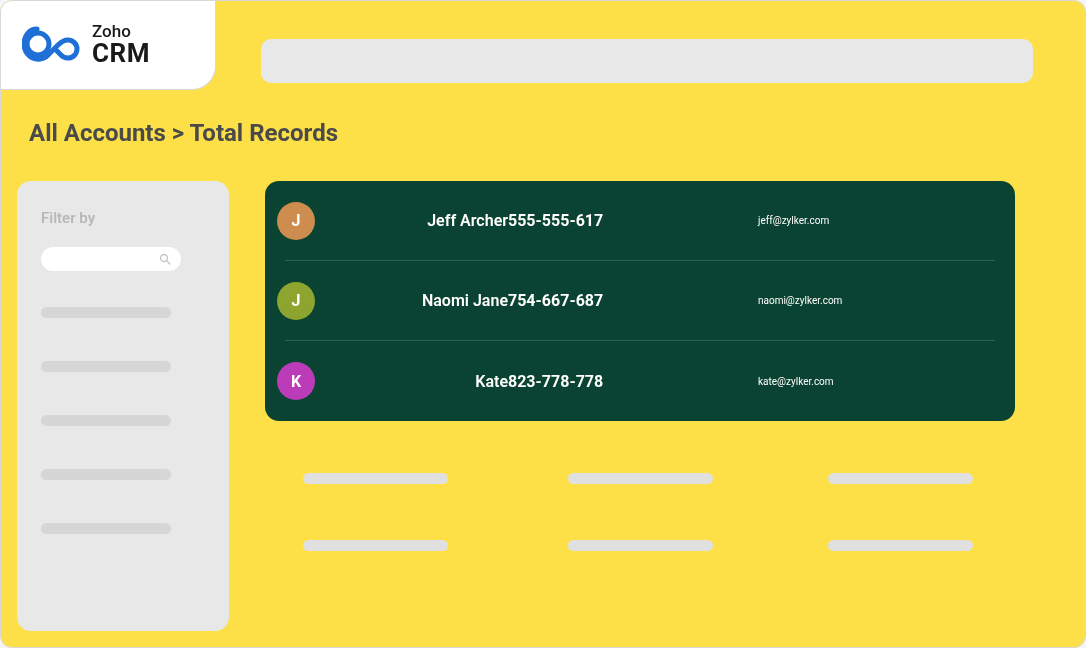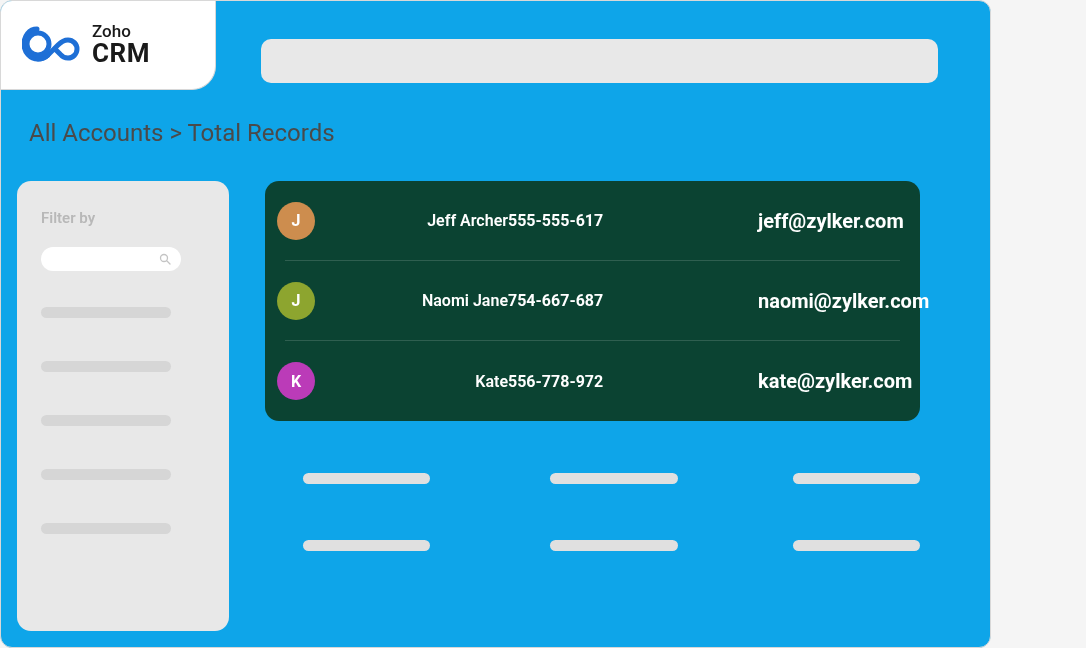--- a/index.html
+++ b/index.html
@@ -8,25 +8,25 @@
       box-sizing: border-box;
     }
     body {
       font-family: -apple-system, BlinkMacSystemFont, "Segoe UI", Roboto, Helvetica, Arial, sans-serif;
       background: #f5f5f5;
       width: 1086px;
       height: 648px;
       overflow: hidden;
     }
     .app-frame {
-      width: 991px;
+      width: 1086px;
       height: 648px;
       border: 1px solid #d8d8d8;
       border-radius: 12px;
-      background: #0ea5e9;
+      background: #fde047;
       position: relative;
       overflow: hidden;
     }
     .top-bar {
       position: absolute;
       top: 0;
       left: 0;
       right: 0;
       height: 92px;
     }
@@ -76,21 +76,21 @@
       right: 52px;
       height: 44px;
       background: #e8e8e8;
       border-radius: 10px;
     }
     .breadcrumb {
       position: absolute;
       top: 118px;
       left: 28px;
       font-size: 24px;
-      font-weight: 400;
+      font-weight: 700;
       color: #4a4a4a;
     }
     .sidebar {
       position: absolute;
       top: 180px;
       left: 16px;
       width: 212px;
       bottom: 16px;
       background: #e8e8e8;
       border-radius: 14px;
@@ -166,22 +166,22 @@
     }
     .record-phone {
       width: 250px;
       color: #ffffff;
       font-size: 16px;
       font-weight: 700;
       flex-shrink: 0;
     }
     .record-email {
       color: #ffffff;
-      font-size: 20px;
-      font-weight: 700;
+      font-size: 10px;
+      font-weight: 400;
     }
     .bottom-skeletons {
       position: absolute;
       top: 472px;
       left: 302px;
       right: 70px;
     }
     .skeleton-row {
       display: flex;
       gap: 110px;
@@ -246,21 +246,21 @@
     </div>
     <div class="record-row">
       <div class="avatar" style="background-color: rgb(141, 165, 47);">J</div>
       <div class="record-name">Naomi Jane</div>
       <div class="record-phone">754-667-687</div>
       <div class="record-email">naomi@zylker.com</div>
     </div>
     <div class="record-row">
       <div class="avatar" style="background-color: rgb(187, 59, 184);">K</div>
       <div class="record-name">Kate</div>
-      <div class="record-phone">556-778-972</div>
+      <div class="record-phone">823-778-778</div>
       <div class="record-email">kate@zylker.com</div>
     </div>
   </div>
 
   <div class="bottom-skeletons">
     <div class="skeleton-row">
       <div class="bottom-skel"></div>
       <div class="bottom-skel"></div>
       <div class="bottom-skel"></div>
     </div>

